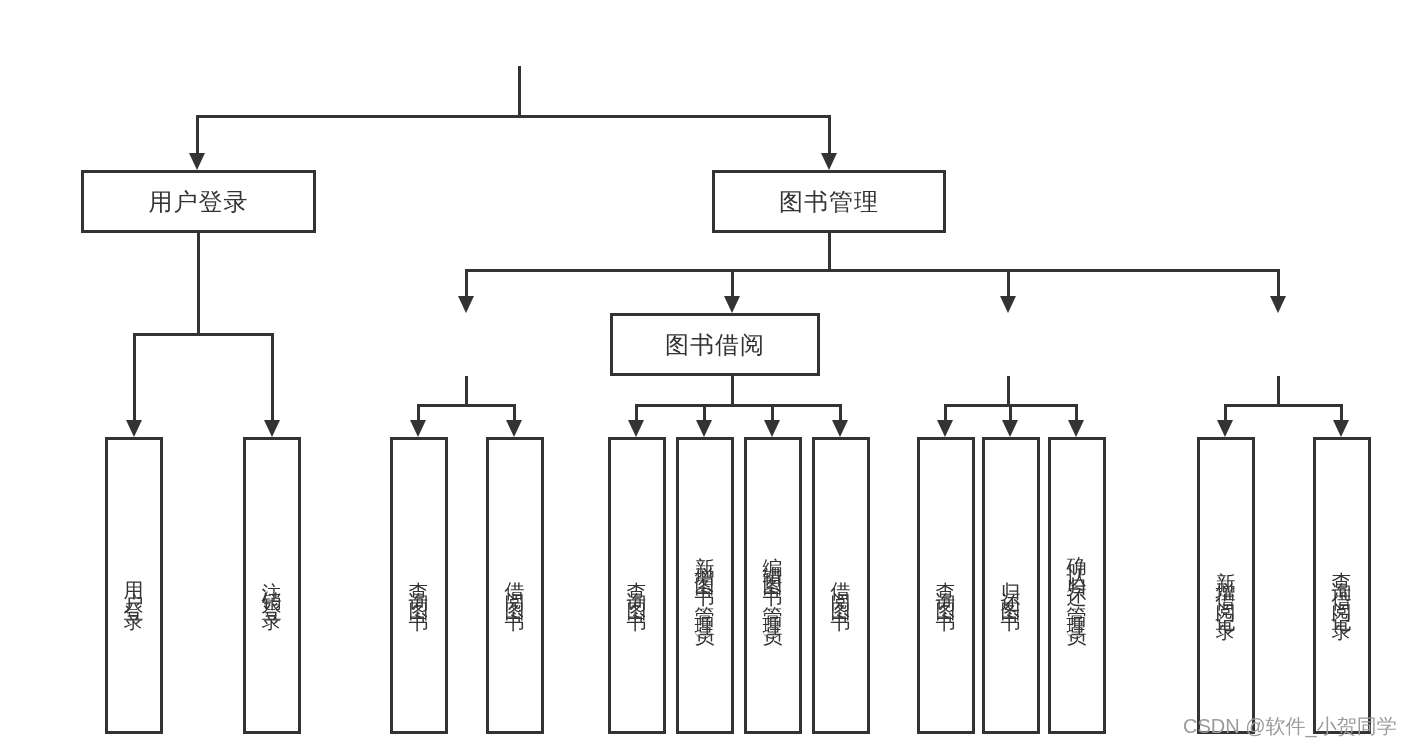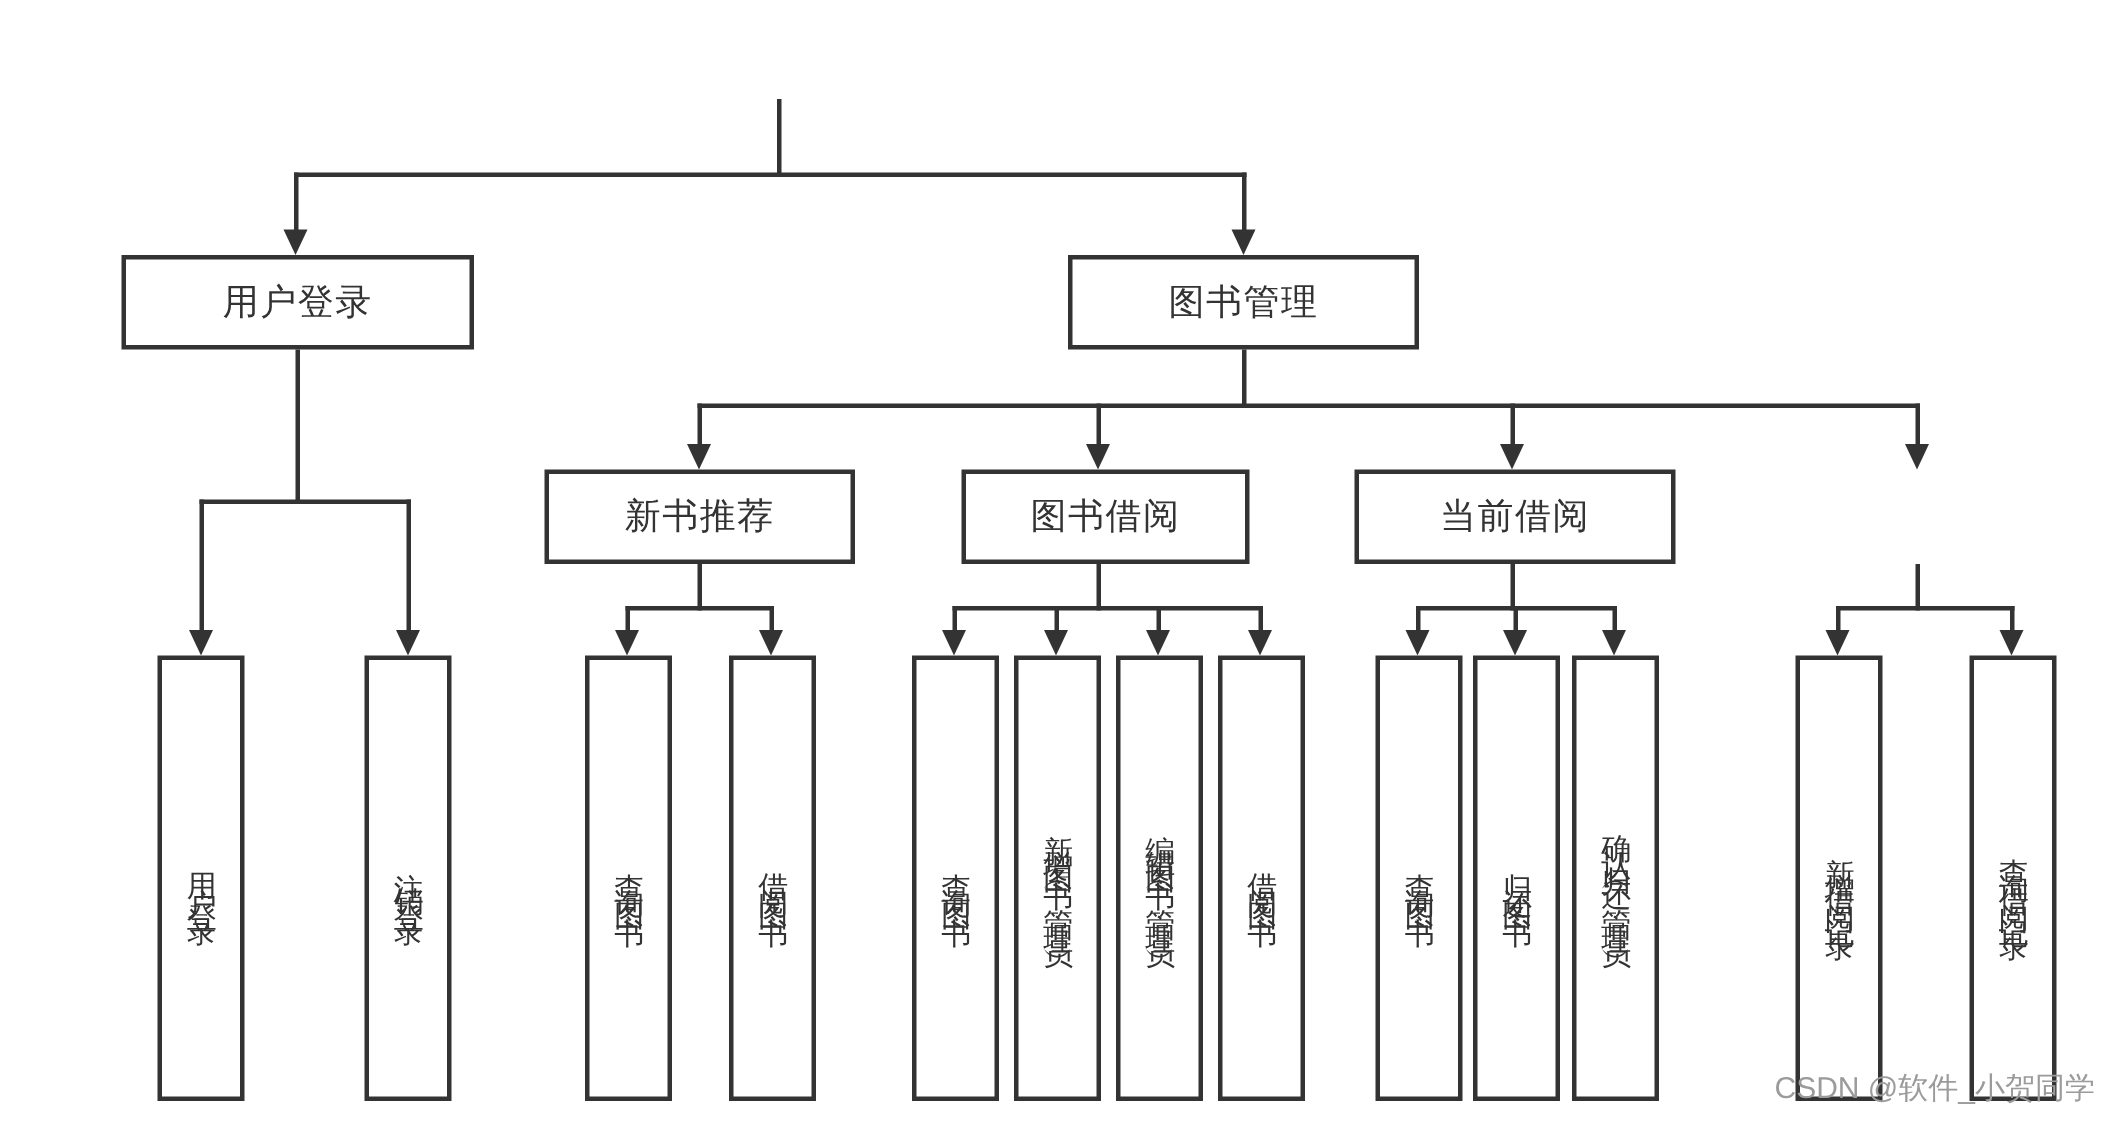--- a/index.html
+++ b/index.html
@@ -83,23 +83,21 @@
   <div class="hline" style="left:465px;top:269px;width:815px"></div>
   <div class="vline" style="left:465px;top:269px;height:28px"></div>
   <div class="vline" style="left:731px;top:269px;height:28px"></div>
   <div class="vline" style="left:1007px;top:269px;height:28px"></div>
   <div class="vline" style="left:1277px;top:269px;height:28px"></div>
   <div class="arrow" style="left:458px;top:296px"></div>
   <div class="arrow" style="left:724px;top:296px"></div>
   <div class="arrow" style="left:1000px;top:296px"></div>
   <div class="arrow" style="left:1270px;top:296px"></div>
 
-  <div class="hbox" style="left:363px;top:313px;width:207px;height:63px">新书推荐</div>
-  <div class="hbox" style="left:641px;top:313px;width:192px;height:63px">图书借阅</div>
-  <div class="hbox" style="left:903px;top:313px;width:214px;height:63px">当前借阅</div>
+  <div class="hbox" style="left:610px;top:313px;width:210px;height:63px">图书借阅</div>
 
   <div class="vline" style="left:465px;top:376px;height:31px"></div>
   <div class="hline" style="left:417px;top:404px;width:99px"></div>
   <div class="vline" style="left:417px;top:404px;height:17px"></div>
   <div class="vline" style="left:513px;top:404px;height:17px"></div>
   <div class="arrow" style="left:410px;top:420px"></div>
   <div class="arrow" style="left:506px;top:420px"></div>
 
   <div class="vline" style="left:731px;top:376px;height:31px"></div>
   <div class="hline" style="left:635px;top:404px;width:207px"></div>

